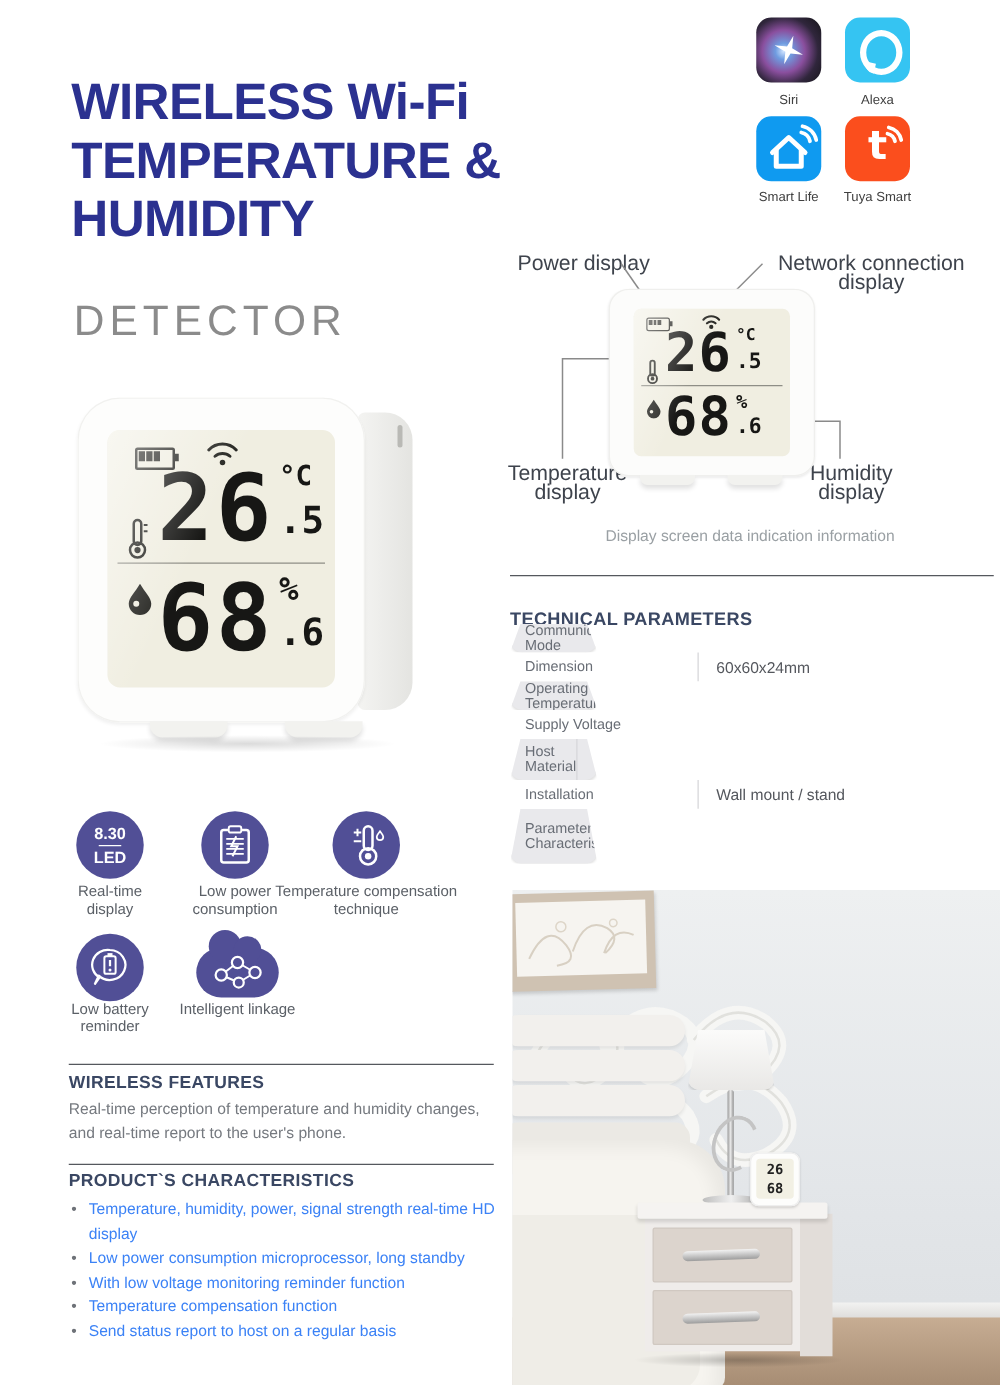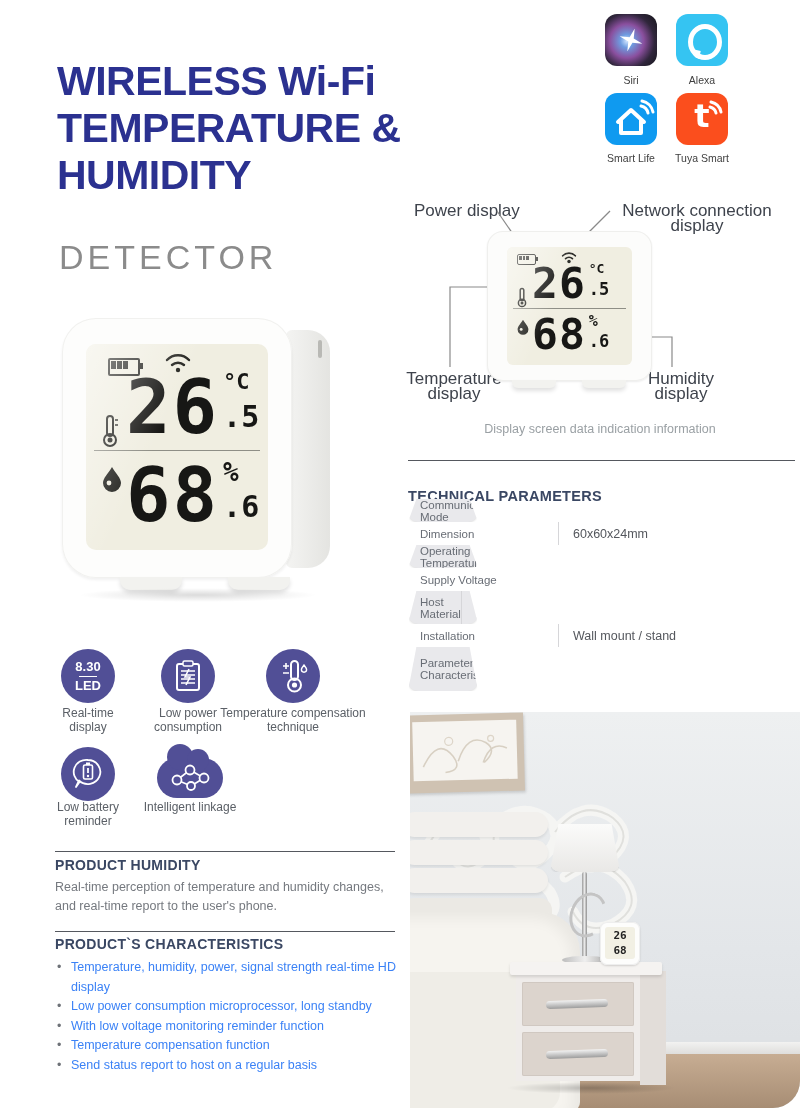--- a/index.html
+++ b/index.html
@@ -1,17 +1,17 @@
 <!DOCTYPE html>
 <html><head>
 <meta charset="utf-8">
 <style>
   html,body{margin:0;padding:0;}
   body{font-family:"Liberation Sans",sans-serif;background:#ffffff;}
-  .page{position:relative;width:800px;height:1108px;background:#fff;overflow:hidden;margin:0 auto;border-radius:27px;}
+  .page{position:relative;width:800px;height:1108px;background:#fff;overflow:hidden;margin:0 auto;}
   .abs{position:absolute;}
   
   .title{left:57px;top:58px;font-size:41px;font-weight:800;line-height:47px;color:#2b3190;letter-spacing:-0.5px;}
   .subtitle{left:59px;top:238px;font-size:34px;font-weight:400;color:#8b8b8b;letter-spacing:4px;}
   
   .app-icon{width:52px;height:52px;border-radius:12px;position:absolute;}
   .app-label{position:absolute;width:76px;text-align:center;font-size:10.5px;color:#404040;}
   .siri{background:radial-gradient(circle at 42% 52%, #cfe4ff 0%, #6f9ce0 16%, #8a4f9e 42%, #30263c 68%, #141417 100%);}
   .siri-star{position:absolute;left:14px;top:14px;width:24px;height:24px;background:#fff;
     clip-path:polygon(50% 0,59% 41%,100% 50%,59% 59%,50% 100%,41% 59%,0 50%,41% 41%);transform:rotate(18deg);}
@@ -344,21 +344,21 @@
       <path d="M20 22 L33 12 M33 12 L47 20 M20 22 L34 28 M47 20 L34 28" stroke="#fff" stroke-width="1.6"></path>
       <circle cx="20" cy="22" r="4.5" fill="#514f96" stroke="#fff" stroke-width="1.8"></circle>
       <circle cx="33" cy="12" r="4.5" fill="#514f96" stroke="#fff" stroke-width="1.8"></circle>
       <circle cx="47" cy="20" r="4.5" fill="#514f96" stroke="#fff" stroke-width="1.8"></circle>
       <circle cx="34" cy="28" r="4" fill="#514f96" stroke="#fff" stroke-width="1.8"></circle>
     </svg>
   </div>
   <div class="flabel" style="left:130px;top:800px;width:120px;">Intelligent linkage</div>
 
   <div class="abs rule" style="left:55px;top:851px;width:340px;"></div>
-  <div class="abs sec-head" style="left:55px;top:857px;font-size:14px;">PRODUCT HUMIDITY</div>
+  <div class="abs sec-head" style="left:55px;top:857px;font-size:14px;">WIRELESS FEATURES</div>
   <div class="abs body-text" style="left:55px;top:878px;width:350px;">Real-time perception of temperature and humidity changes, and real-time report to the user's phone.</div>
 
   <div class="abs rule" style="left:55px;top:931px;width:340px;"></div>
   <div class="abs sec-head" style="left:55px;top:936px;font-size:14px;">PRODUCT`S CHARACTERISTICS</div>
   <div class="abs bullets" style="left:55px;top:958px;width:355px;">
     <div>Temperature, humidity, power, signal strength real-time HD display</div>
     <div>Low power consumption microprocessor, long standby</div>
     <div>With low voltage monitoring reminder function</div>
     <div>Temperature compensation function</div>
     <div>Send status report to host on a regular basis</div>

